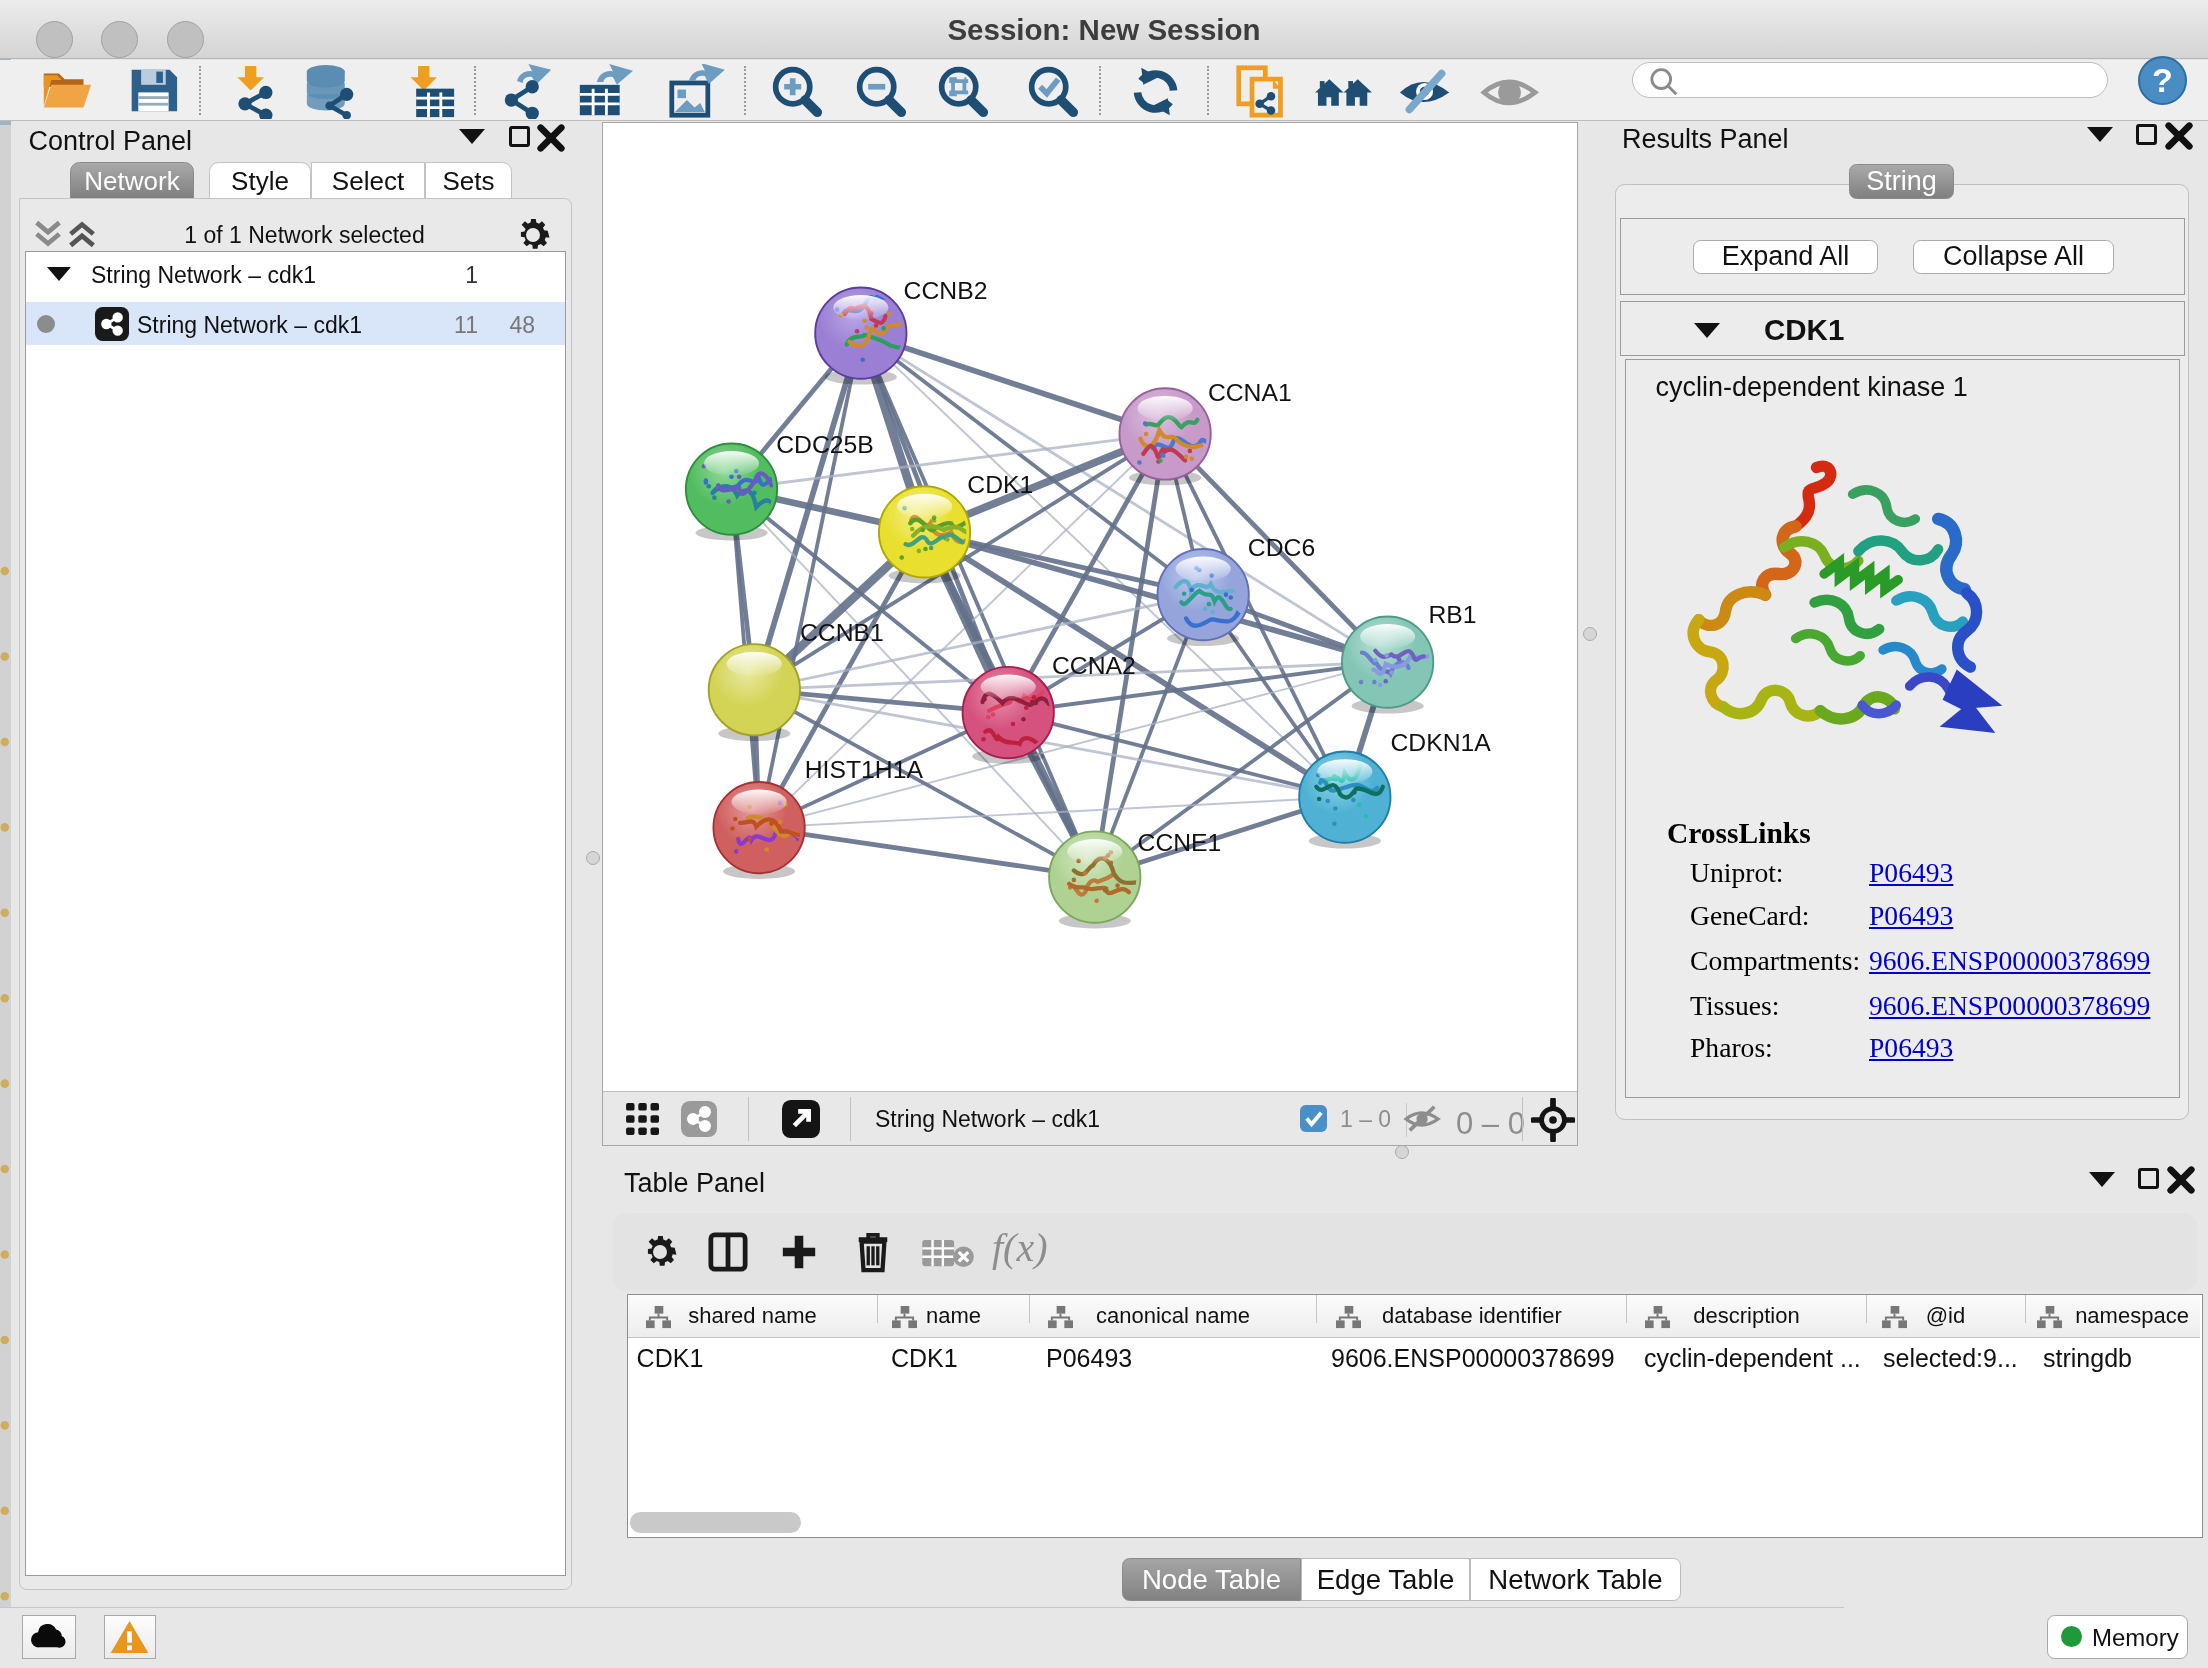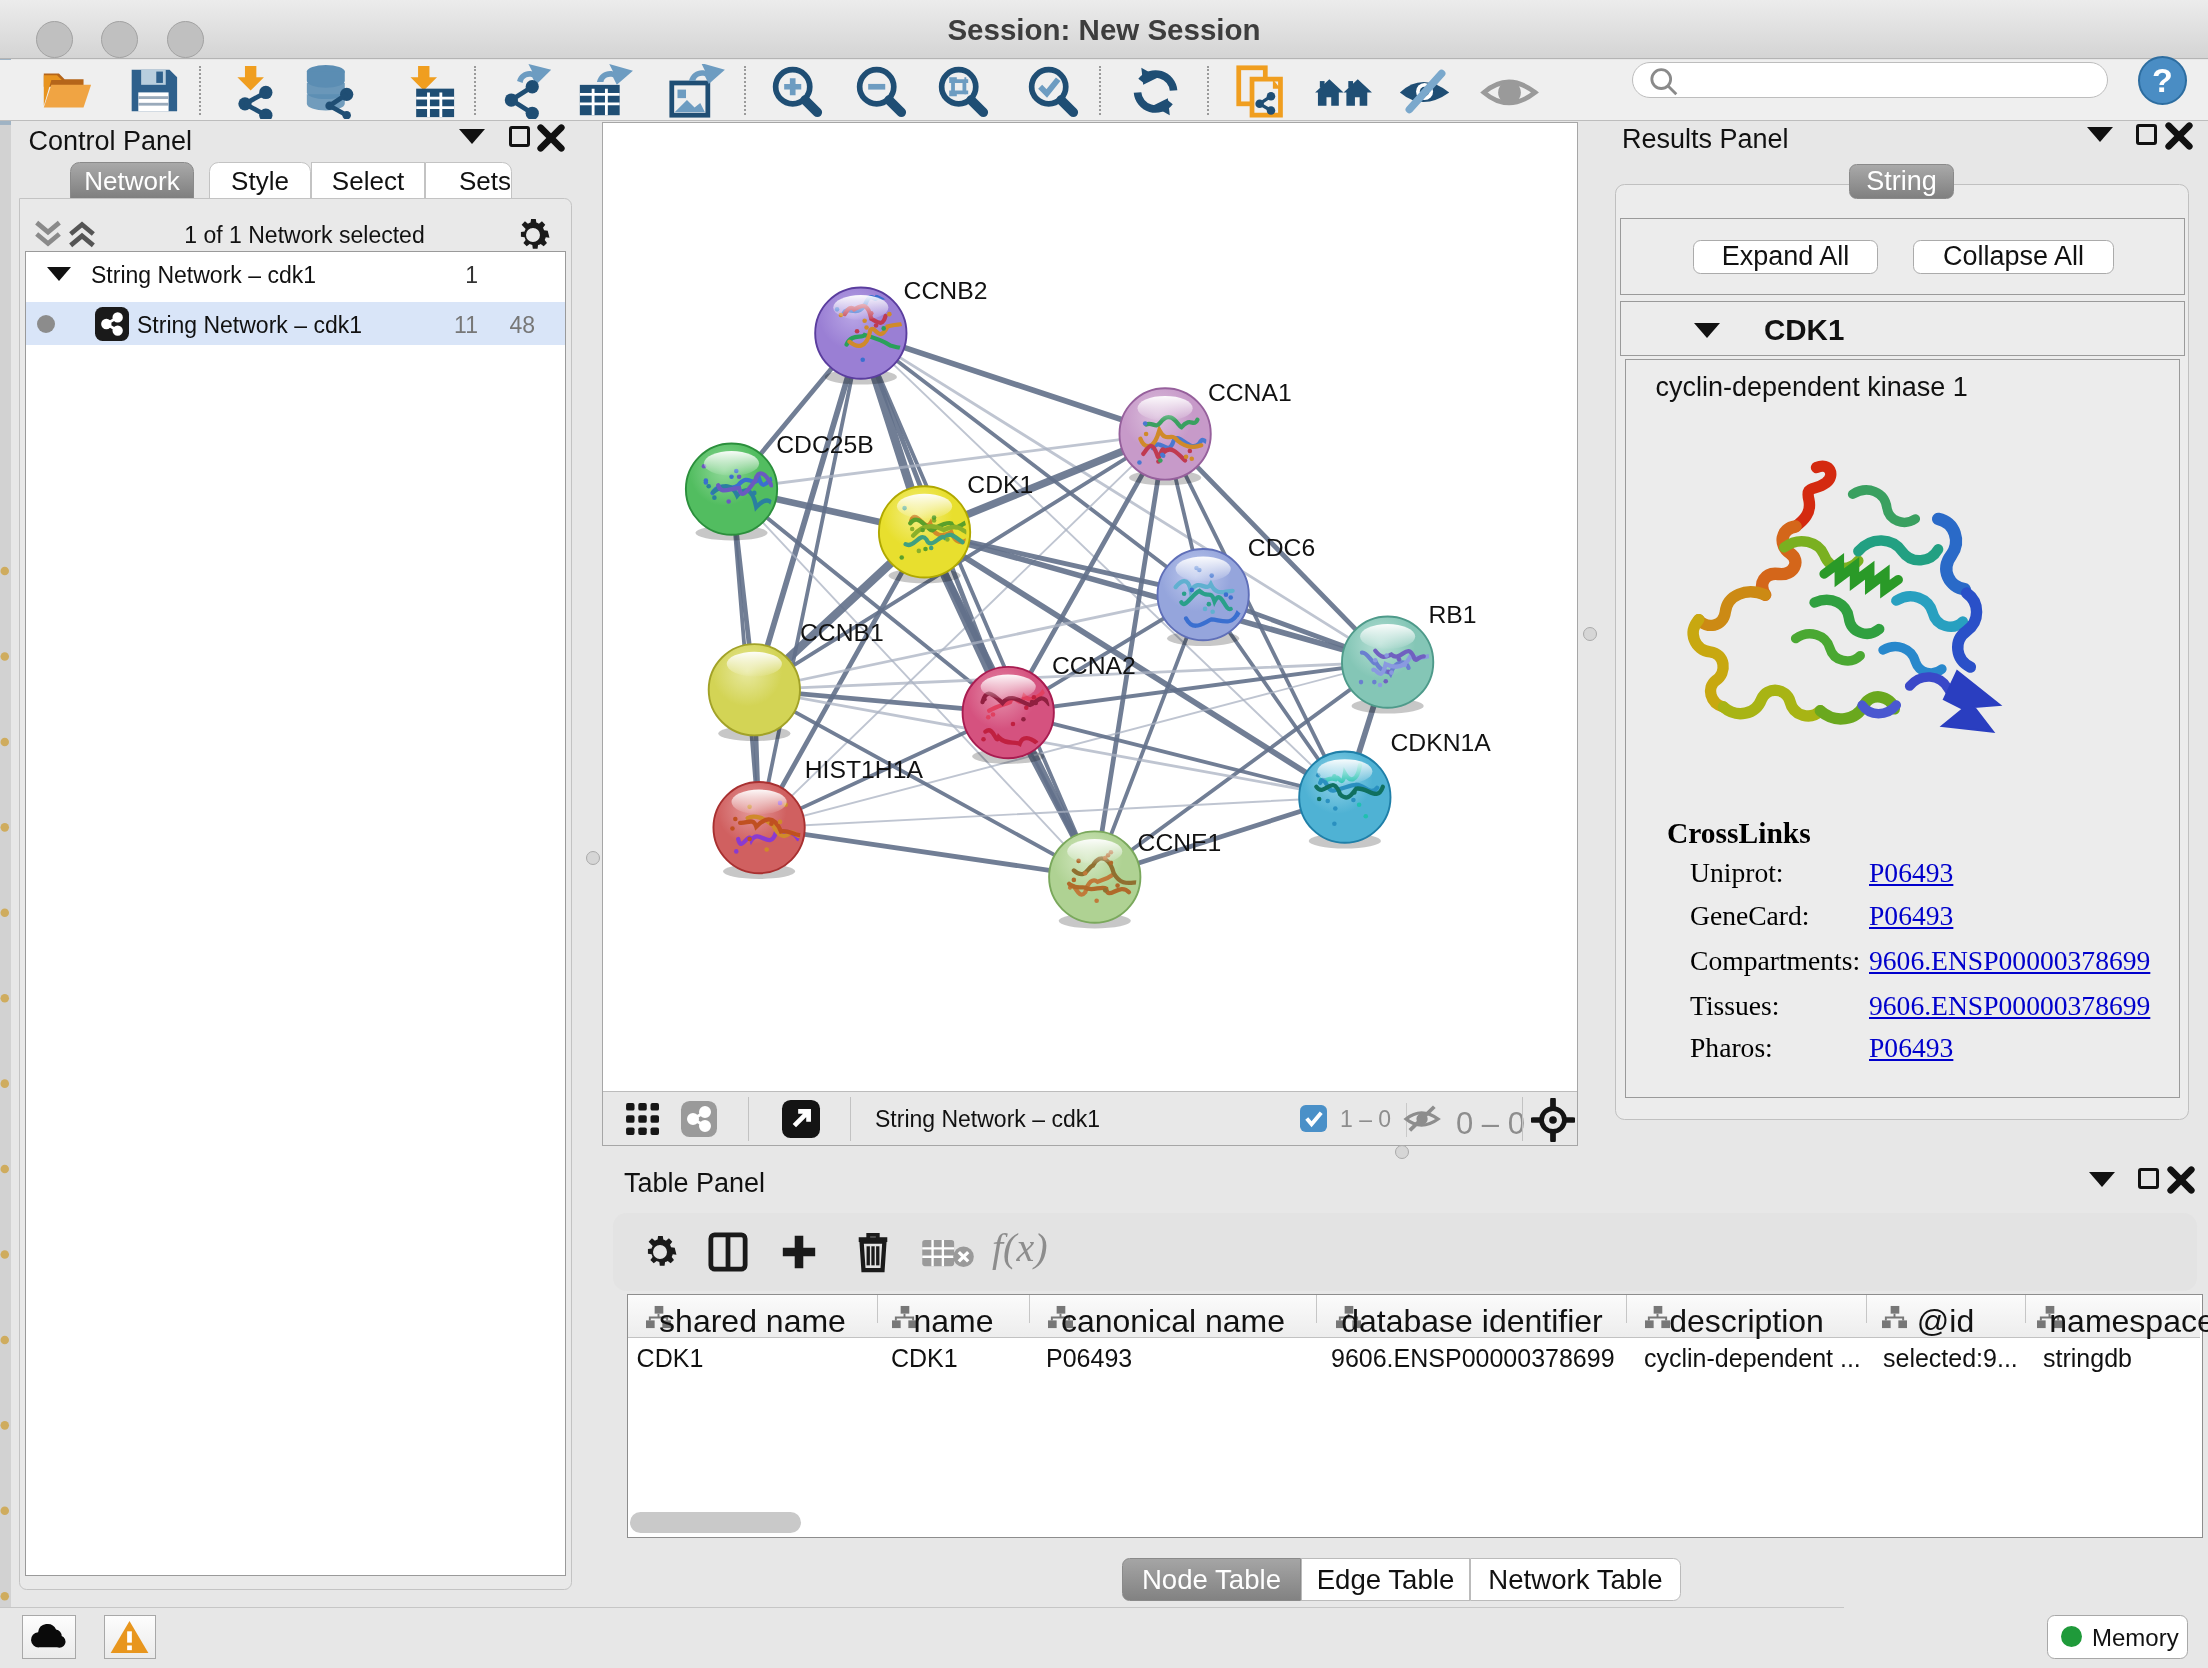--- a/index.html
+++ b/index.html
@@ -61,21 +61,21 @@
   background:#ececec;text-align:right; }
 .serif { font-family:"Liberation Serif", serif; }
 .xlink { color:#0000cc; text-decoration:underline; }
 
 
 #tp-toolbar { left:613px; top:1213px; width:1584px; height:78px; background:#e3e3e3; border-radius:13.3px; }
 #tp-table { left:627px; top:1294px; width:1576px; height:244px; background:#fff; border:1.9px solid #8d8d8d; }
 #tp-header { position:absolute; left:0; top:0; width:1572px; height:43px;
   background:linear-gradient(#fbfbfb,#ededed); border-bottom:1px solid #c2c2c2; }
 .thcell { position:absolute; top:0; height:28px; border-right:1px solid #c6c6c6;
-  font-size:32px; color:#111; }
+  font-size:22px; color:#111; }
 .btab { position:absolute; top:1558px; height:43px; background:#fff; border:1px solid #bbb;
   font-size:27.6px; color:#111; text-align:center; line-height:41px; }
 
 
 #statusbar { left:0; top:1607px; width:1844px; height:61px; background:#e7e7e7;
   border-top:1px solid #c6c6c6; }
 .sbtn { position:absolute; top:6.7px; height:44px; background:linear-gradient(#fdfdfd,#ebebeb);
   border:1.4px solid #a8a8a8; }
 </style>
 </head>
@@ -271,21 +271,21 @@
     <div class="abs phead" style="left:28.5px;top:126px;">Control Panel</div>
     <div class="abs caret" style="left:459px;top:129px;"></div>
     <div class="abs sqicon" style="left:509px;top:126px;"></div>
     <svg class="abs" width="32" height="32" style="left:535px;top:122px;" viewBox="0 0 34 34">
         <path d="M6 6 L28 28 M28 6 L6 28" stroke="#111" stroke-width="7" stroke-linecap="round"></path>
       </svg>
 
     <div class="tab tabsel" style="left:70px;width:124px;border-radius:9.5px 9.5px 0 0;">Network</div>
     <div class="tab" style="left:209px;width:102px;border-radius:9.5px 9.5px 0 0;">Style</div>
     <div class="tab" style="left:311px;width:114px;">Select</div>
-    <div class="tab" style="left:425px;width:87px;border-radius:0 9.5px 0 0;text-align:right;">Sets</div>
+    <div class="tab" style="left:425px;width:87px;border-radius:0 9.5px 0 0;">Sets</div>
     <div id="cp-body" class="abs"></div>
 
     <svg class="abs" width="38" height="34" style="left:28.5px;top:217px;" viewBox="0 0 40 36">
         <path d="M8 6 L20 16 L32 6 M8 18 L20 28 L32 18" fill="none" stroke="#8a8a8a" stroke-width="5"></path>
       </svg>
     <svg class="abs" width="38" height="34" style="left:63px;top:217px;" viewBox="0 0 40 36">
         <path d="M8 30 L20 20 L32 30 M8 18 L20 8 L32 18" fill="none" stroke="#555" stroke-width="5"></path>
       </svg>
     <div class="abs" style="left:124px;top:222px;width:361px;text-align:center;font-size:23px;color:#111;">1 of 1 Network selected</div>
     <svg class="abs" width="42" height="42" style="left:512px;top:214px;" viewBox="0 0 24 24">

